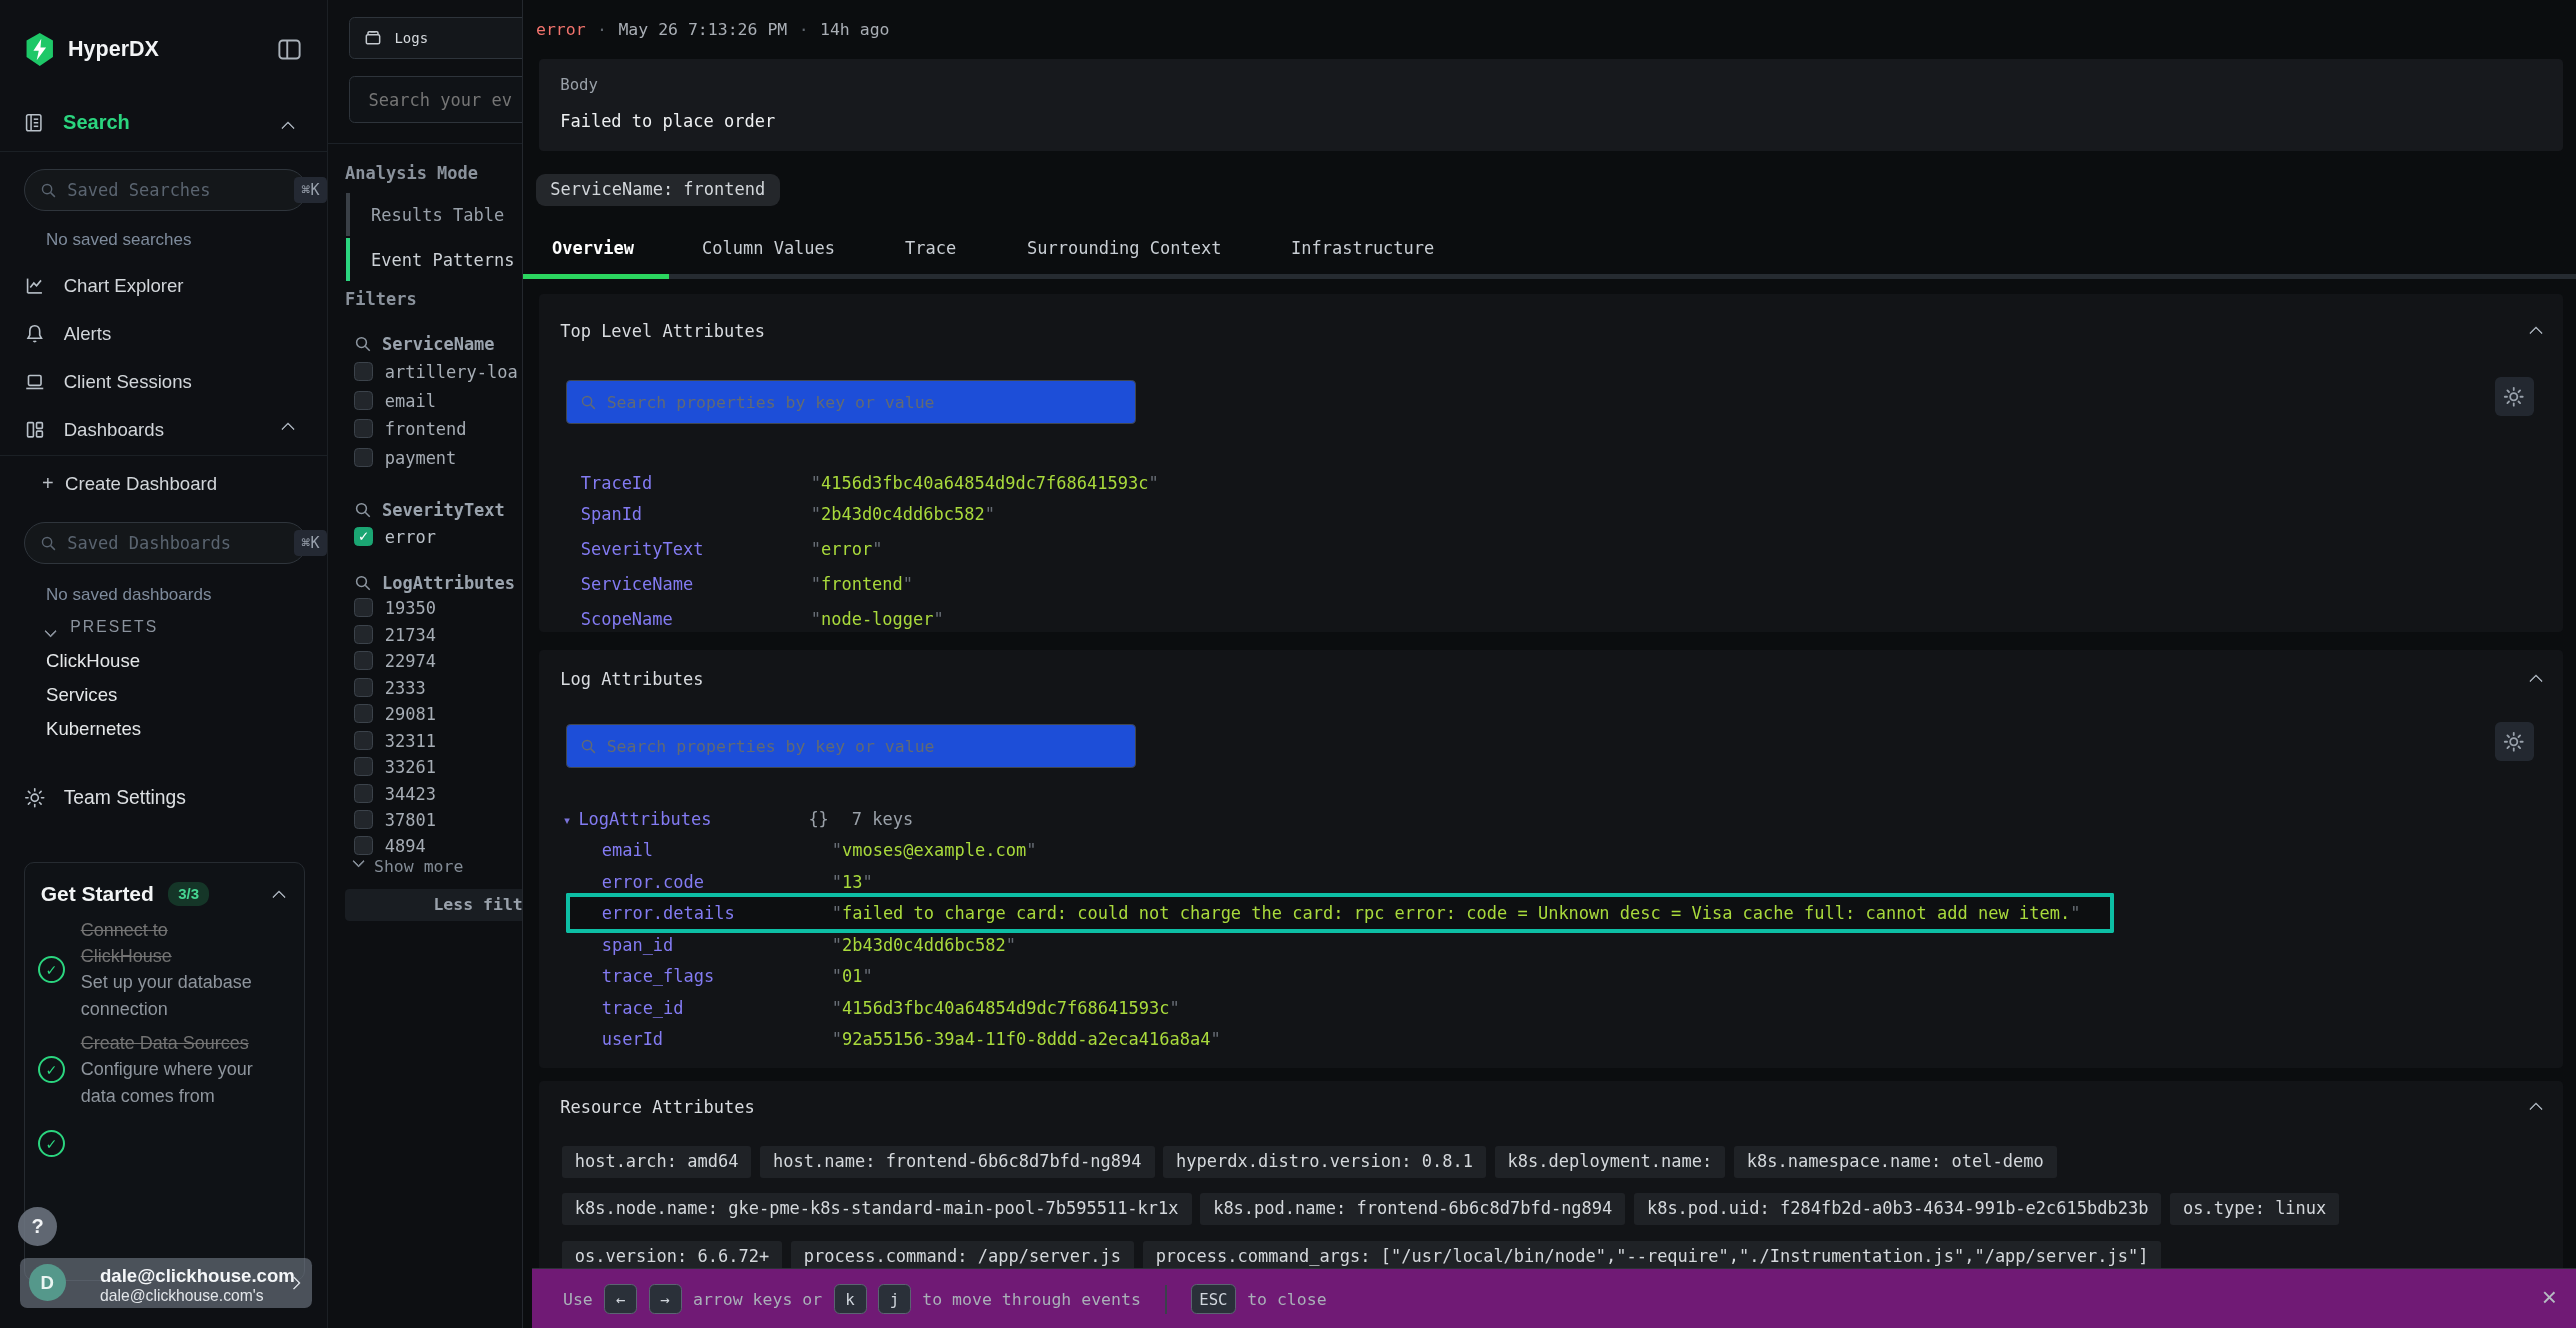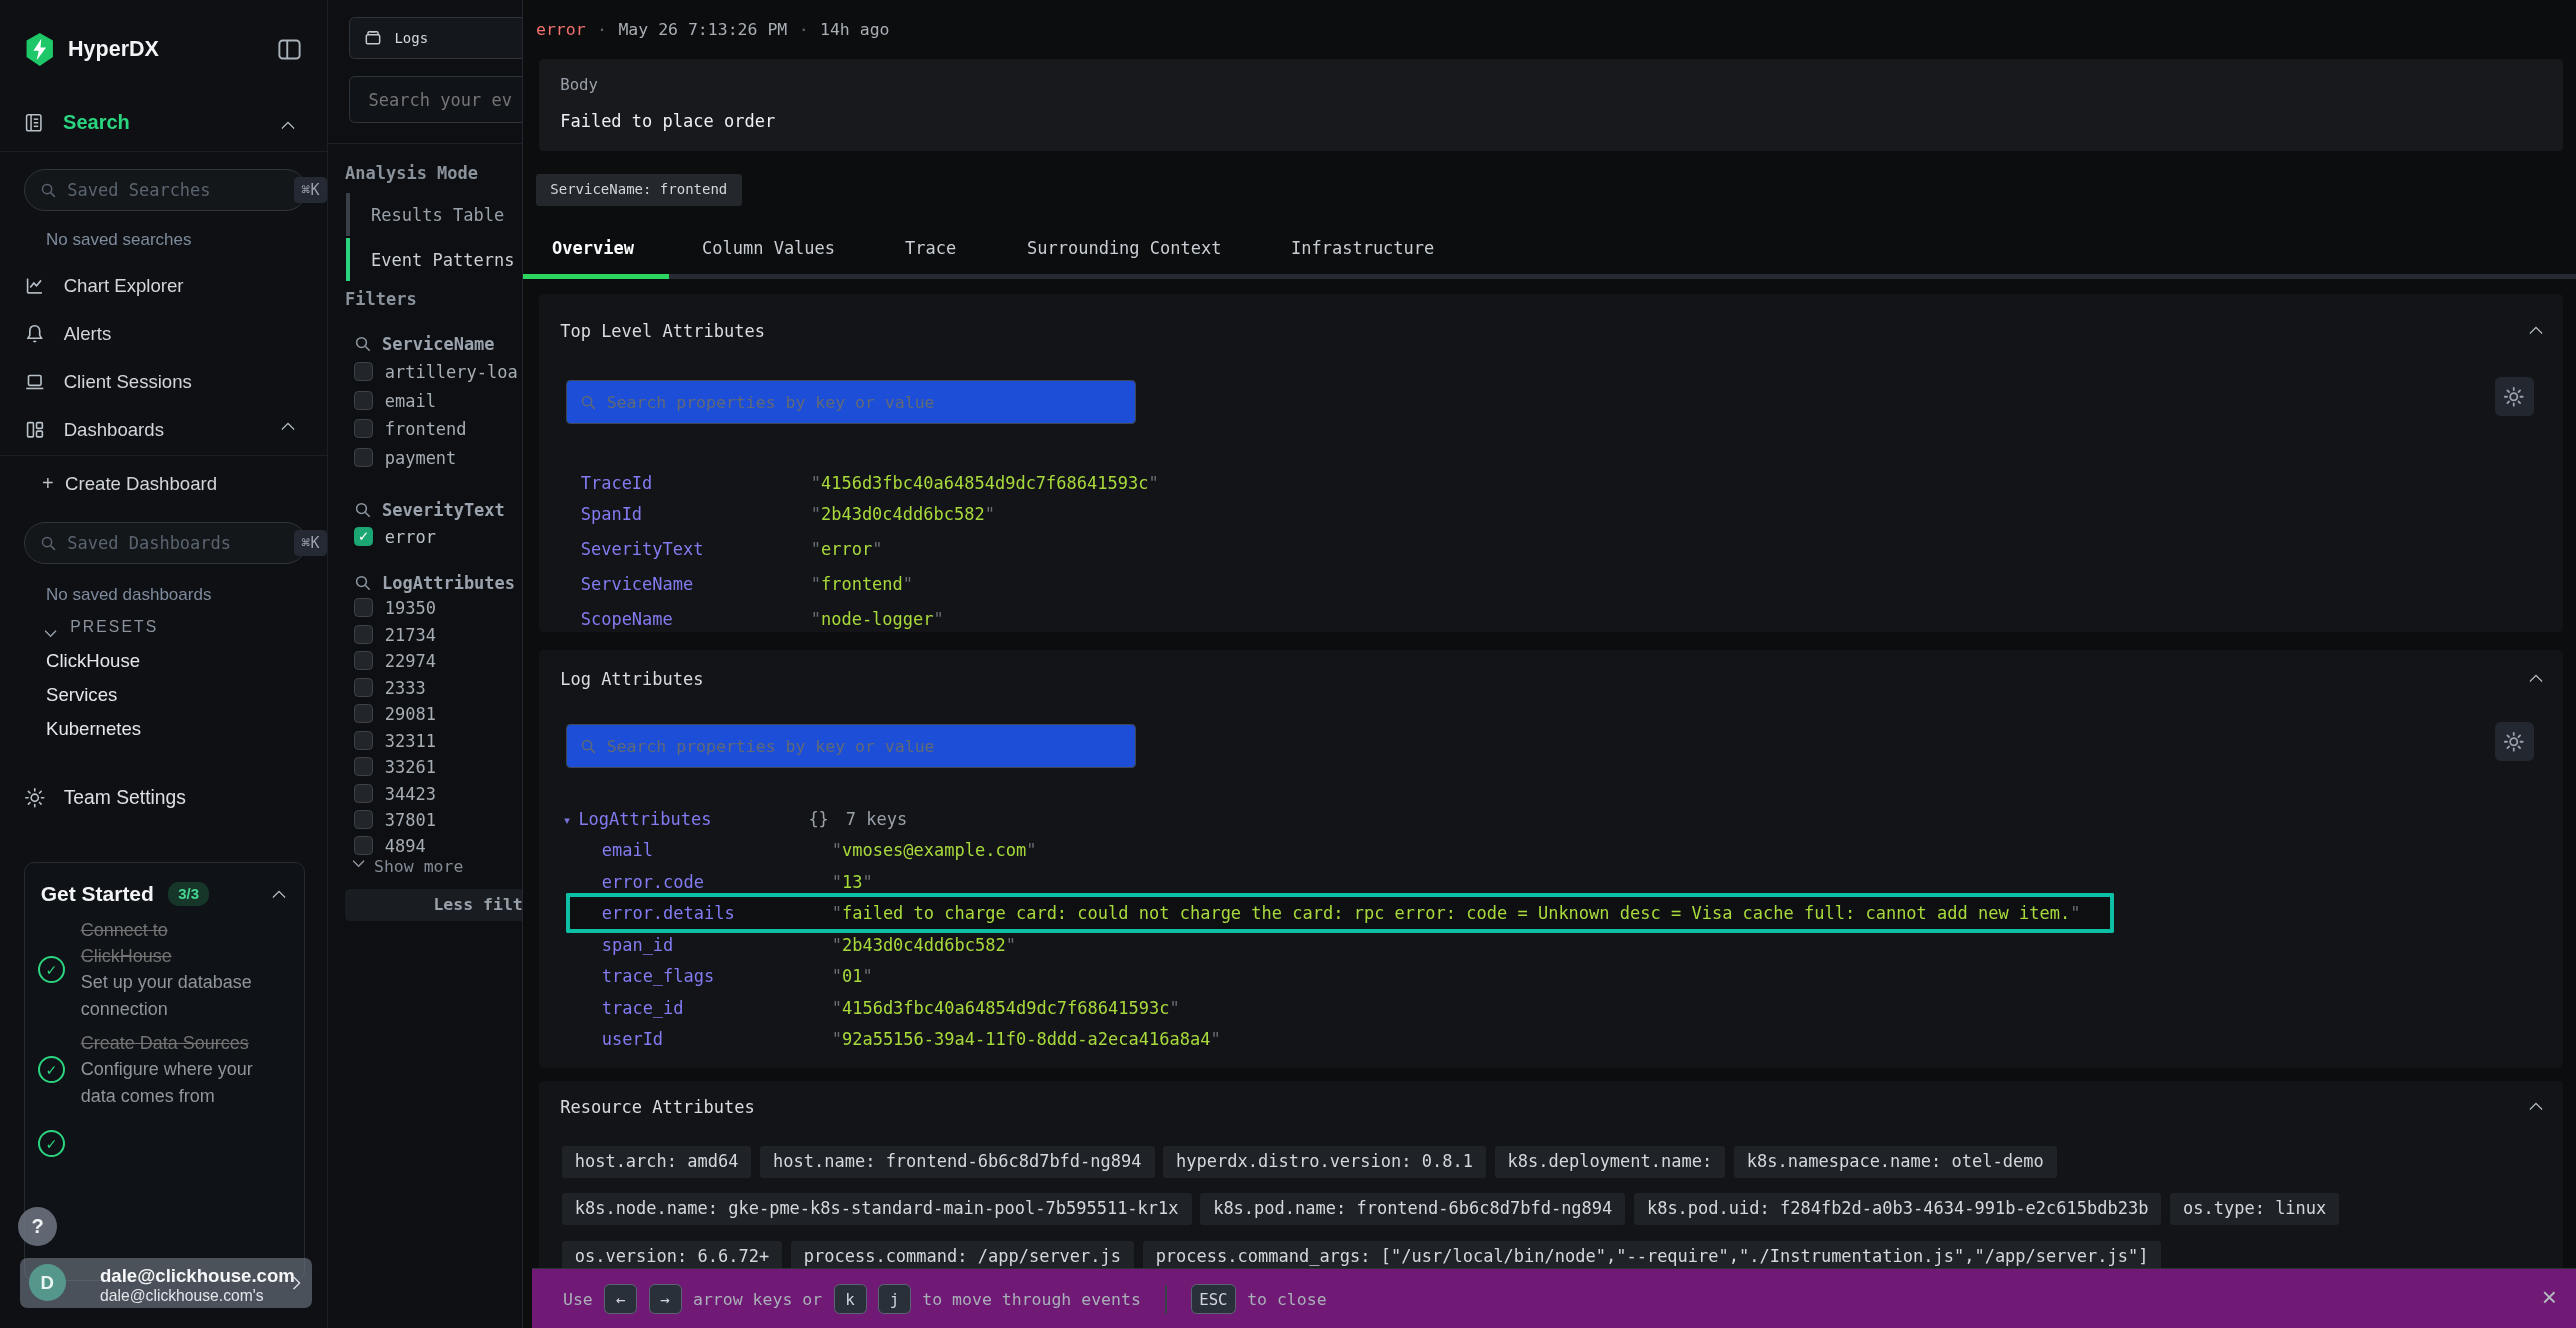--- a/index.html
+++ b/index.html
@@ -370,21 +370,21 @@
     <span style="color:#a9aeb5">May 26 7:13:26 PM</span>
     <span style="color:#5f656d">·</span>
     <span style="color:#a9aeb5">14h ago</span>
   </div>
 
   <div class="card" style="top:59px;height:92px;background:#17191d">
     <div class="abs mono" style="left:21.5px;top:15.7px;font-size:15.7px;color:#99a0a8">Body</div>
     <div class="abs mono" style="left:21.5px;top:52px;font-size:17px;color:#eef0f2">Failed to place order</div>
   </div>
 
-  <div class="abs mono" style="left:13px;top:174px;height:31.5px;line-height:31.5px;background:#24272b;border-radius:3px;padding:0 14.3px;font-size:14px;color:#d3d7db">ServiceName: frontend</div>
+  <div class="abs mono" style="left:13px;top:174px;height:31.5px;line-height:31.5px;background:#24272b;border-radius:9px;padding:0 14.3px;font-size:17px;color:#d3d7db">ServiceName: frontend</div>
 
   <div class="tab active" style="left:29px">Overview</div>
   <div class="tab" style="left:179px">Column Values</div>
   <div class="tab" style="left:382px">Trace</div>
   <div class="tab" style="left:504px">Surrounding Context</div>
   <div class="tab" style="left:768px">Infrastructure</div>
   <div class="abs" style="left:0;top:274px;width:2054px;height:5px;background:#262b31"></div>
   <div class="abs" style="left:0;top:274px;width:146px;height:5px;background:#2bd55f"></div>
 
   <div class="card" style="top:294px;height:338px">
@@ -440,21 +440,21 @@
           <line x1="6.7" y1="17.3" x2="4.9" y2="19.1"></line>
           <line x1="4.5" y1="12" x2="2" y2="12"></line>
           <line x1="6.7" y1="6.7" x2="4.9" y2="4.9"></line>
           <line x1="12" y1="4.5" x2="12" y2="2"></line>
           <line x1="17.3" y1="6.7" x2="19.1" y2="4.9"></line>
         </svg>
     </div>
 
     <div class="abs" style="left:27px;top:243px;width:1548px;height:40px;border:4.3px solid #0dbfa5;border-radius:1.4px;background:rgba(0,0,0,0.25);z-index:0"></div>
 
-    <div class="kv" style="left:24px;top:154px"><span class="tri">▾</span><span class="k" style="width:230px">LogAttributes</span><span class="meta">{}</span><span class="meta" style="margin-left:17px">7 keys</span></div>
+    <div class="kv" style="left:24px;top:154px"><span class="tri">▾</span><span class="k" style="width:230px">LogAttributes</span><span class="meta">{}</span><span class="meta" style="margin-left:23px">7 keys</span></div>
     <div class="kv" style="left:63px;top:185px;z-index:1"><span class="k">email</span><span class="q">"</span><span class="v">vmoses@example.com</span><span class="q">"</span></div>
     <div class="kv" style="left:63px;top:217px;z-index:1"><span class="k">error.code</span><span class="q">"</span><span class="v">13</span><span class="q">"</span></div>
     <div class="kv" style="left:63px;top:248px;z-index:1"><span class="k">error.details</span><span class="q">"</span><span class="v">failed to charge card: could not charge the card: rpc error: code = Unknown desc = Visa cache full: cannot add new item.</span><span class="q">"</span></div>
     <div class="kv" style="left:63px;top:280px;z-index:1"><span class="k">span_id</span><span class="q">"</span><span class="v">2b43d0c4dd6bc582</span><span class="q">"</span></div>
     <div class="kv" style="left:63px;top:311px;z-index:1"><span class="k">trace_flags</span><span class="q">"</span><span class="v">01</span><span class="q">"</span></div>
     <div class="kv" style="left:63px;top:343px;z-index:1"><span class="k">trace_id</span><span class="q">"</span><span class="v">4156d3fbc40a64854d9dc7f68641593c</span><span class="q">"</span></div>
     <div class="kv" style="left:63px;top:374px;z-index:1"><span class="k">userId</span><span class="q">"</span><span class="v">92a55156-39a4-11f0-8ddd-a2eca416a8a4</span><span class="q">"</span></div>
   </div>
 
   <div class="card" style="top:1081px;height:247px">

